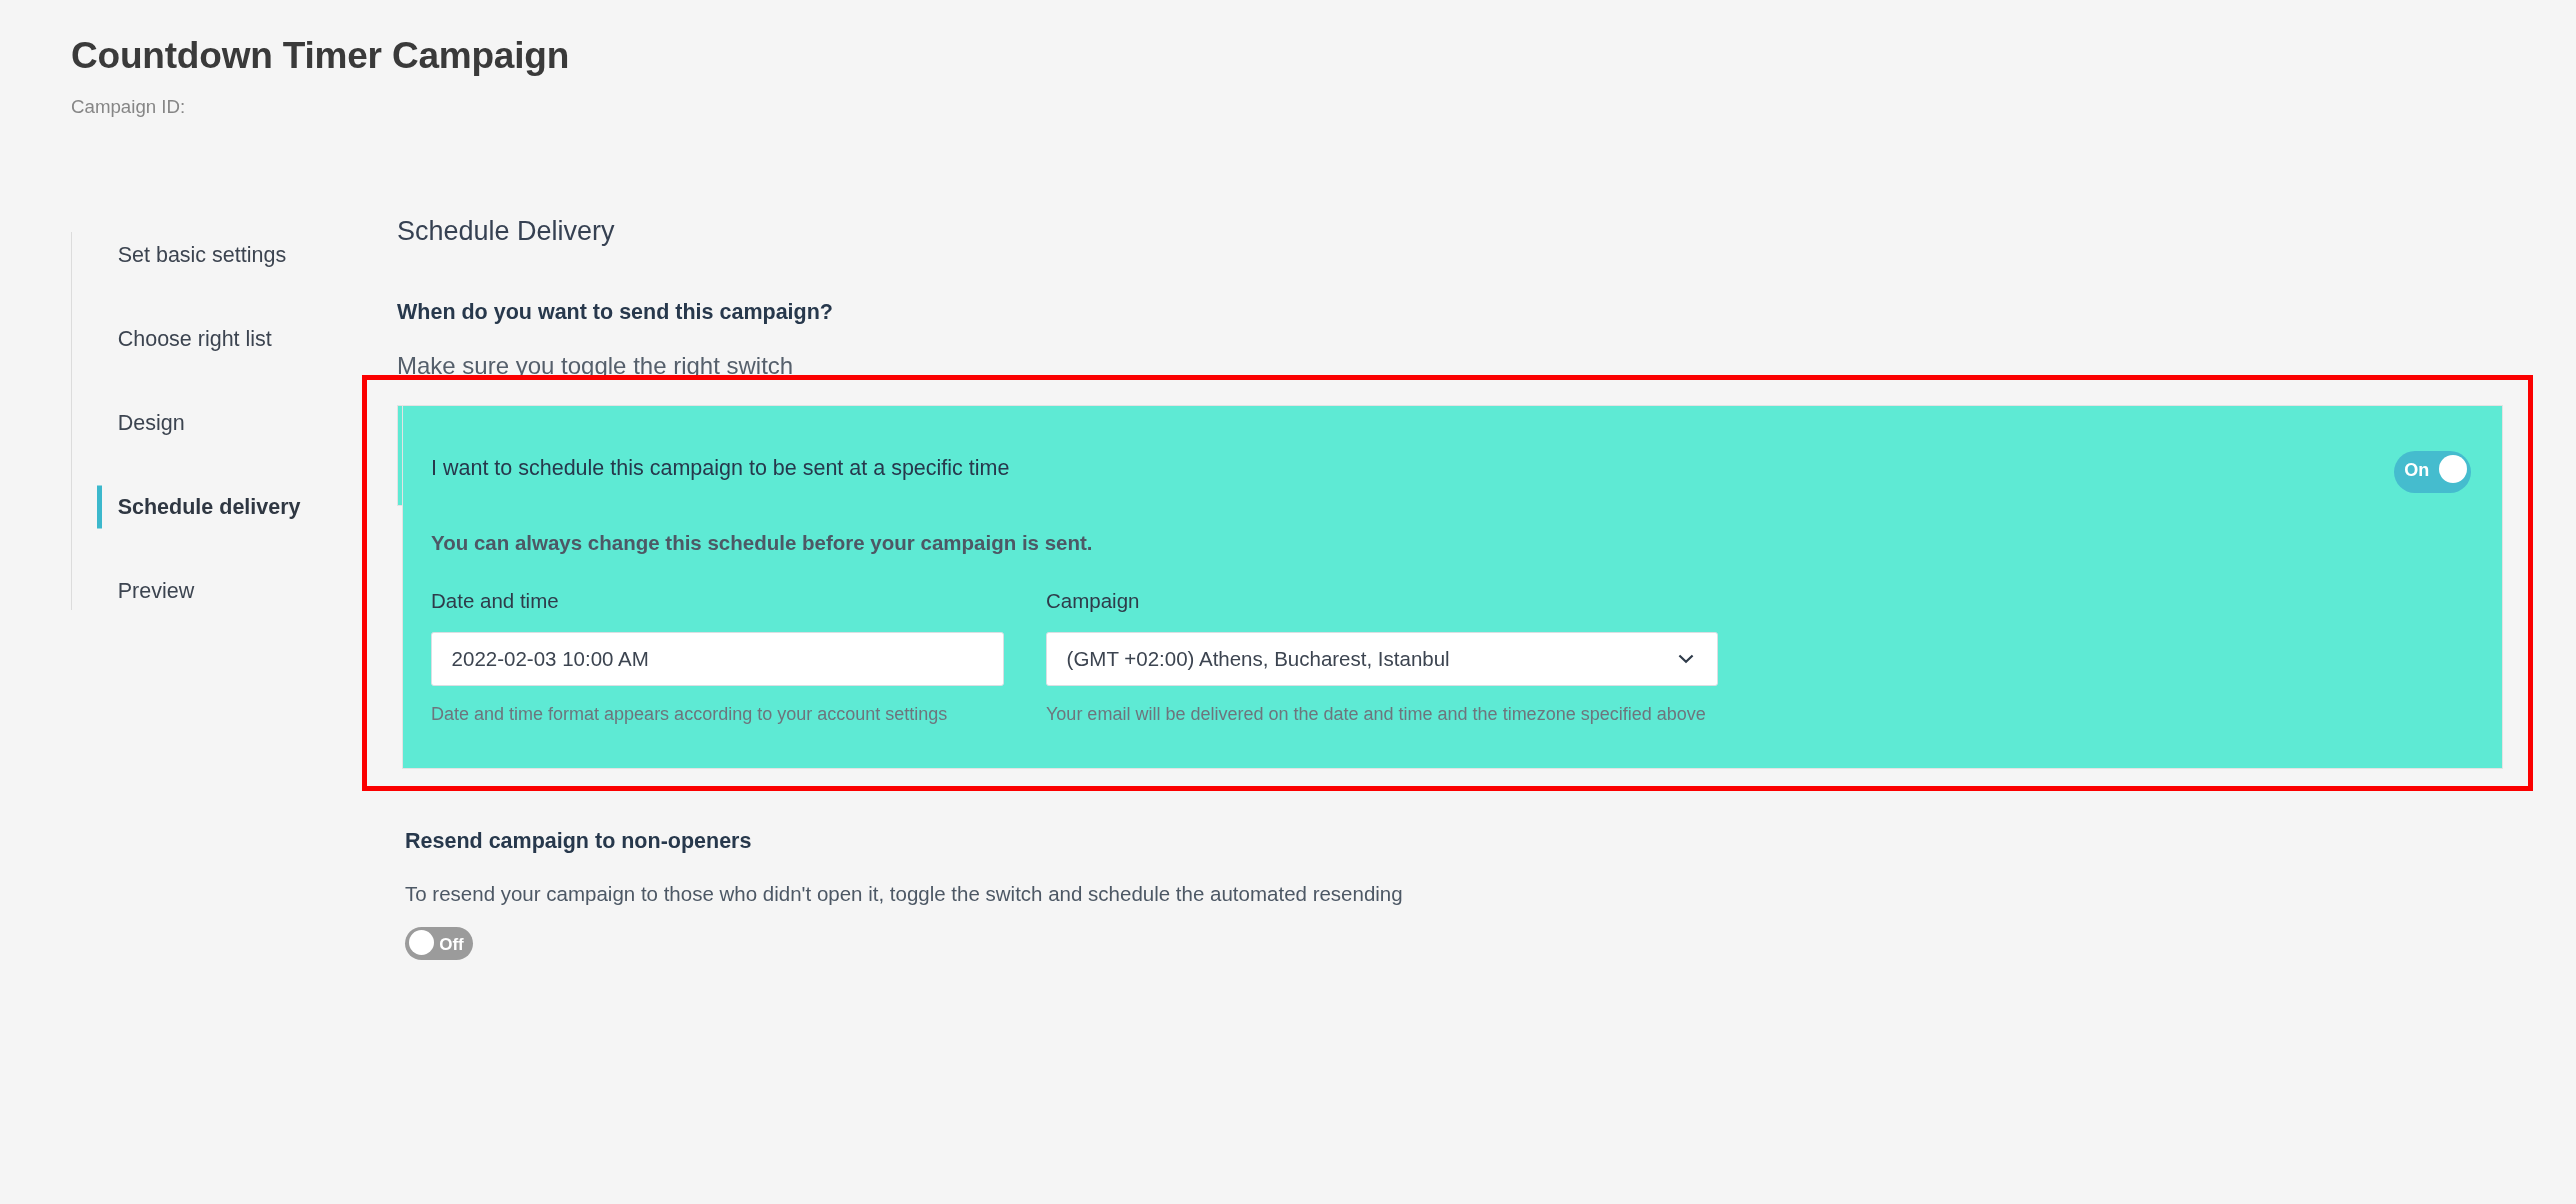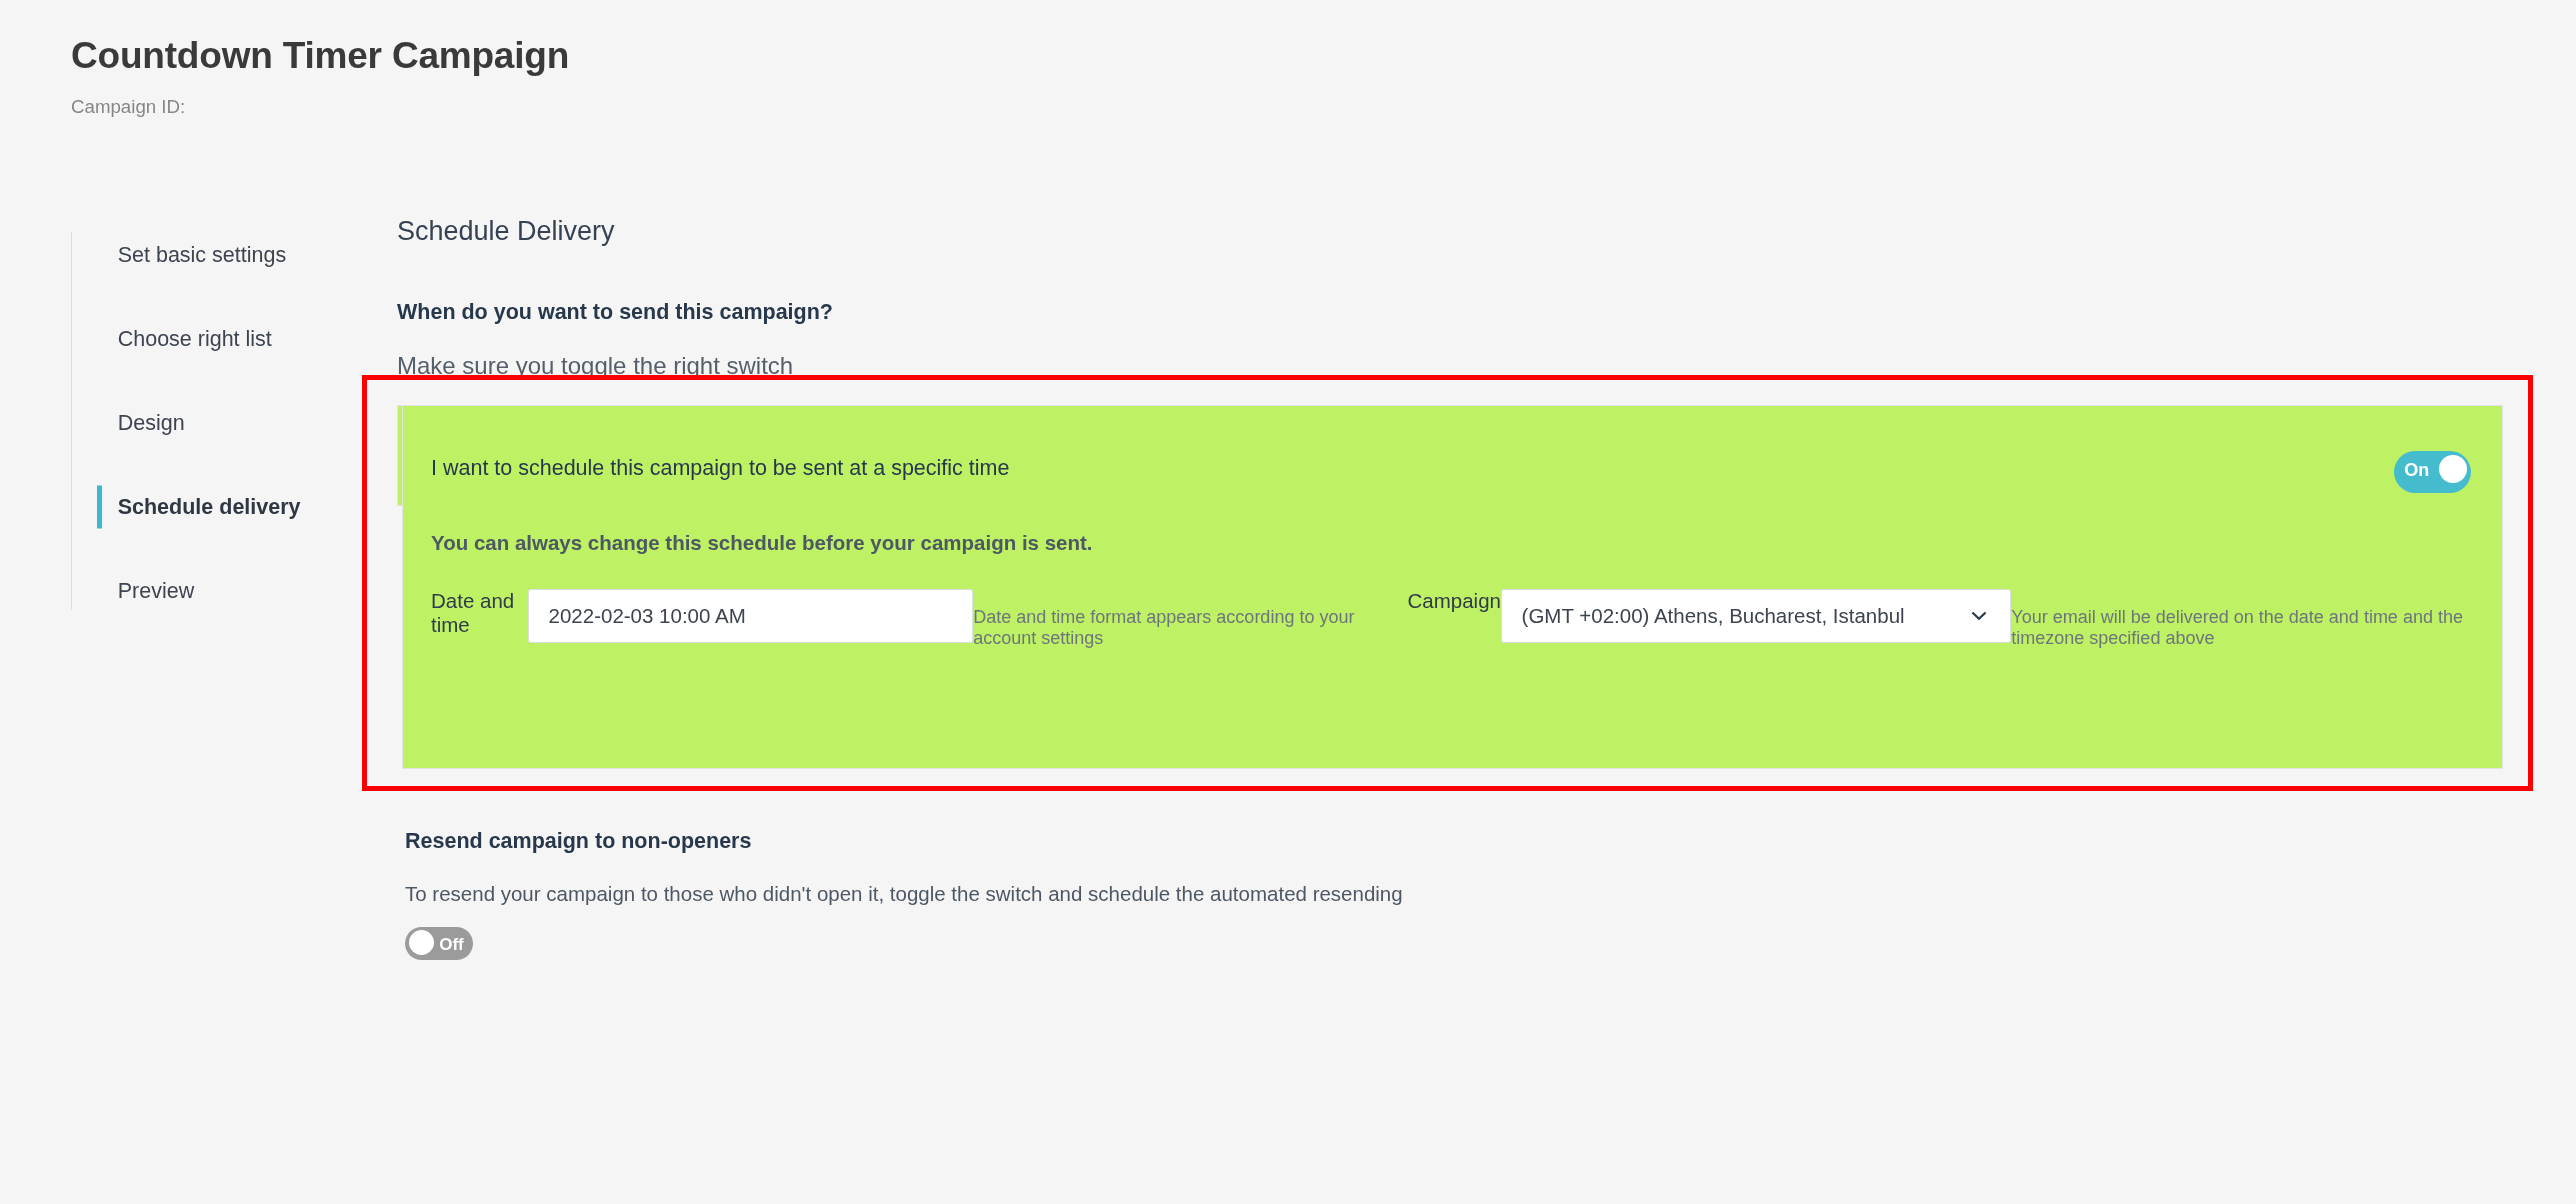--- a/index.html
+++ b/index.html
@@ -113,21 +113,21 @@
     color: #27384c;
   }
   .subtext {
     margin-top: 27px;
     font-size: 24px;
     color: #555f6b;
   }
 
   
   .card {
-    background: #bef264;
+    background: #5eead4;
     border: 0.9px solid #e3e3e3;
     box-sizing: border-box;
     position: relative;
   }
   .card-now {
     margin-top: 25px;
     width: 2101px;
     height: 101px;
   }
   .card-now .row-label {
@@ -257,21 +257,21 @@
     font-weight: bold;
   }
   .fields {
     position: absolute;
     left: 28px;
     top: 183px;
     display: flex;
   }
   .field {
     display: flex;
-    flex-direction: row;
+    flex-direction: column;
   }
   .field + .field {
     margin-left: 42px;
   }
   .field-label {
     font-size: 20.5px;
     color: #2f3b4a;
     margin-bottom: 18.7px;
   }
   .field-input {

